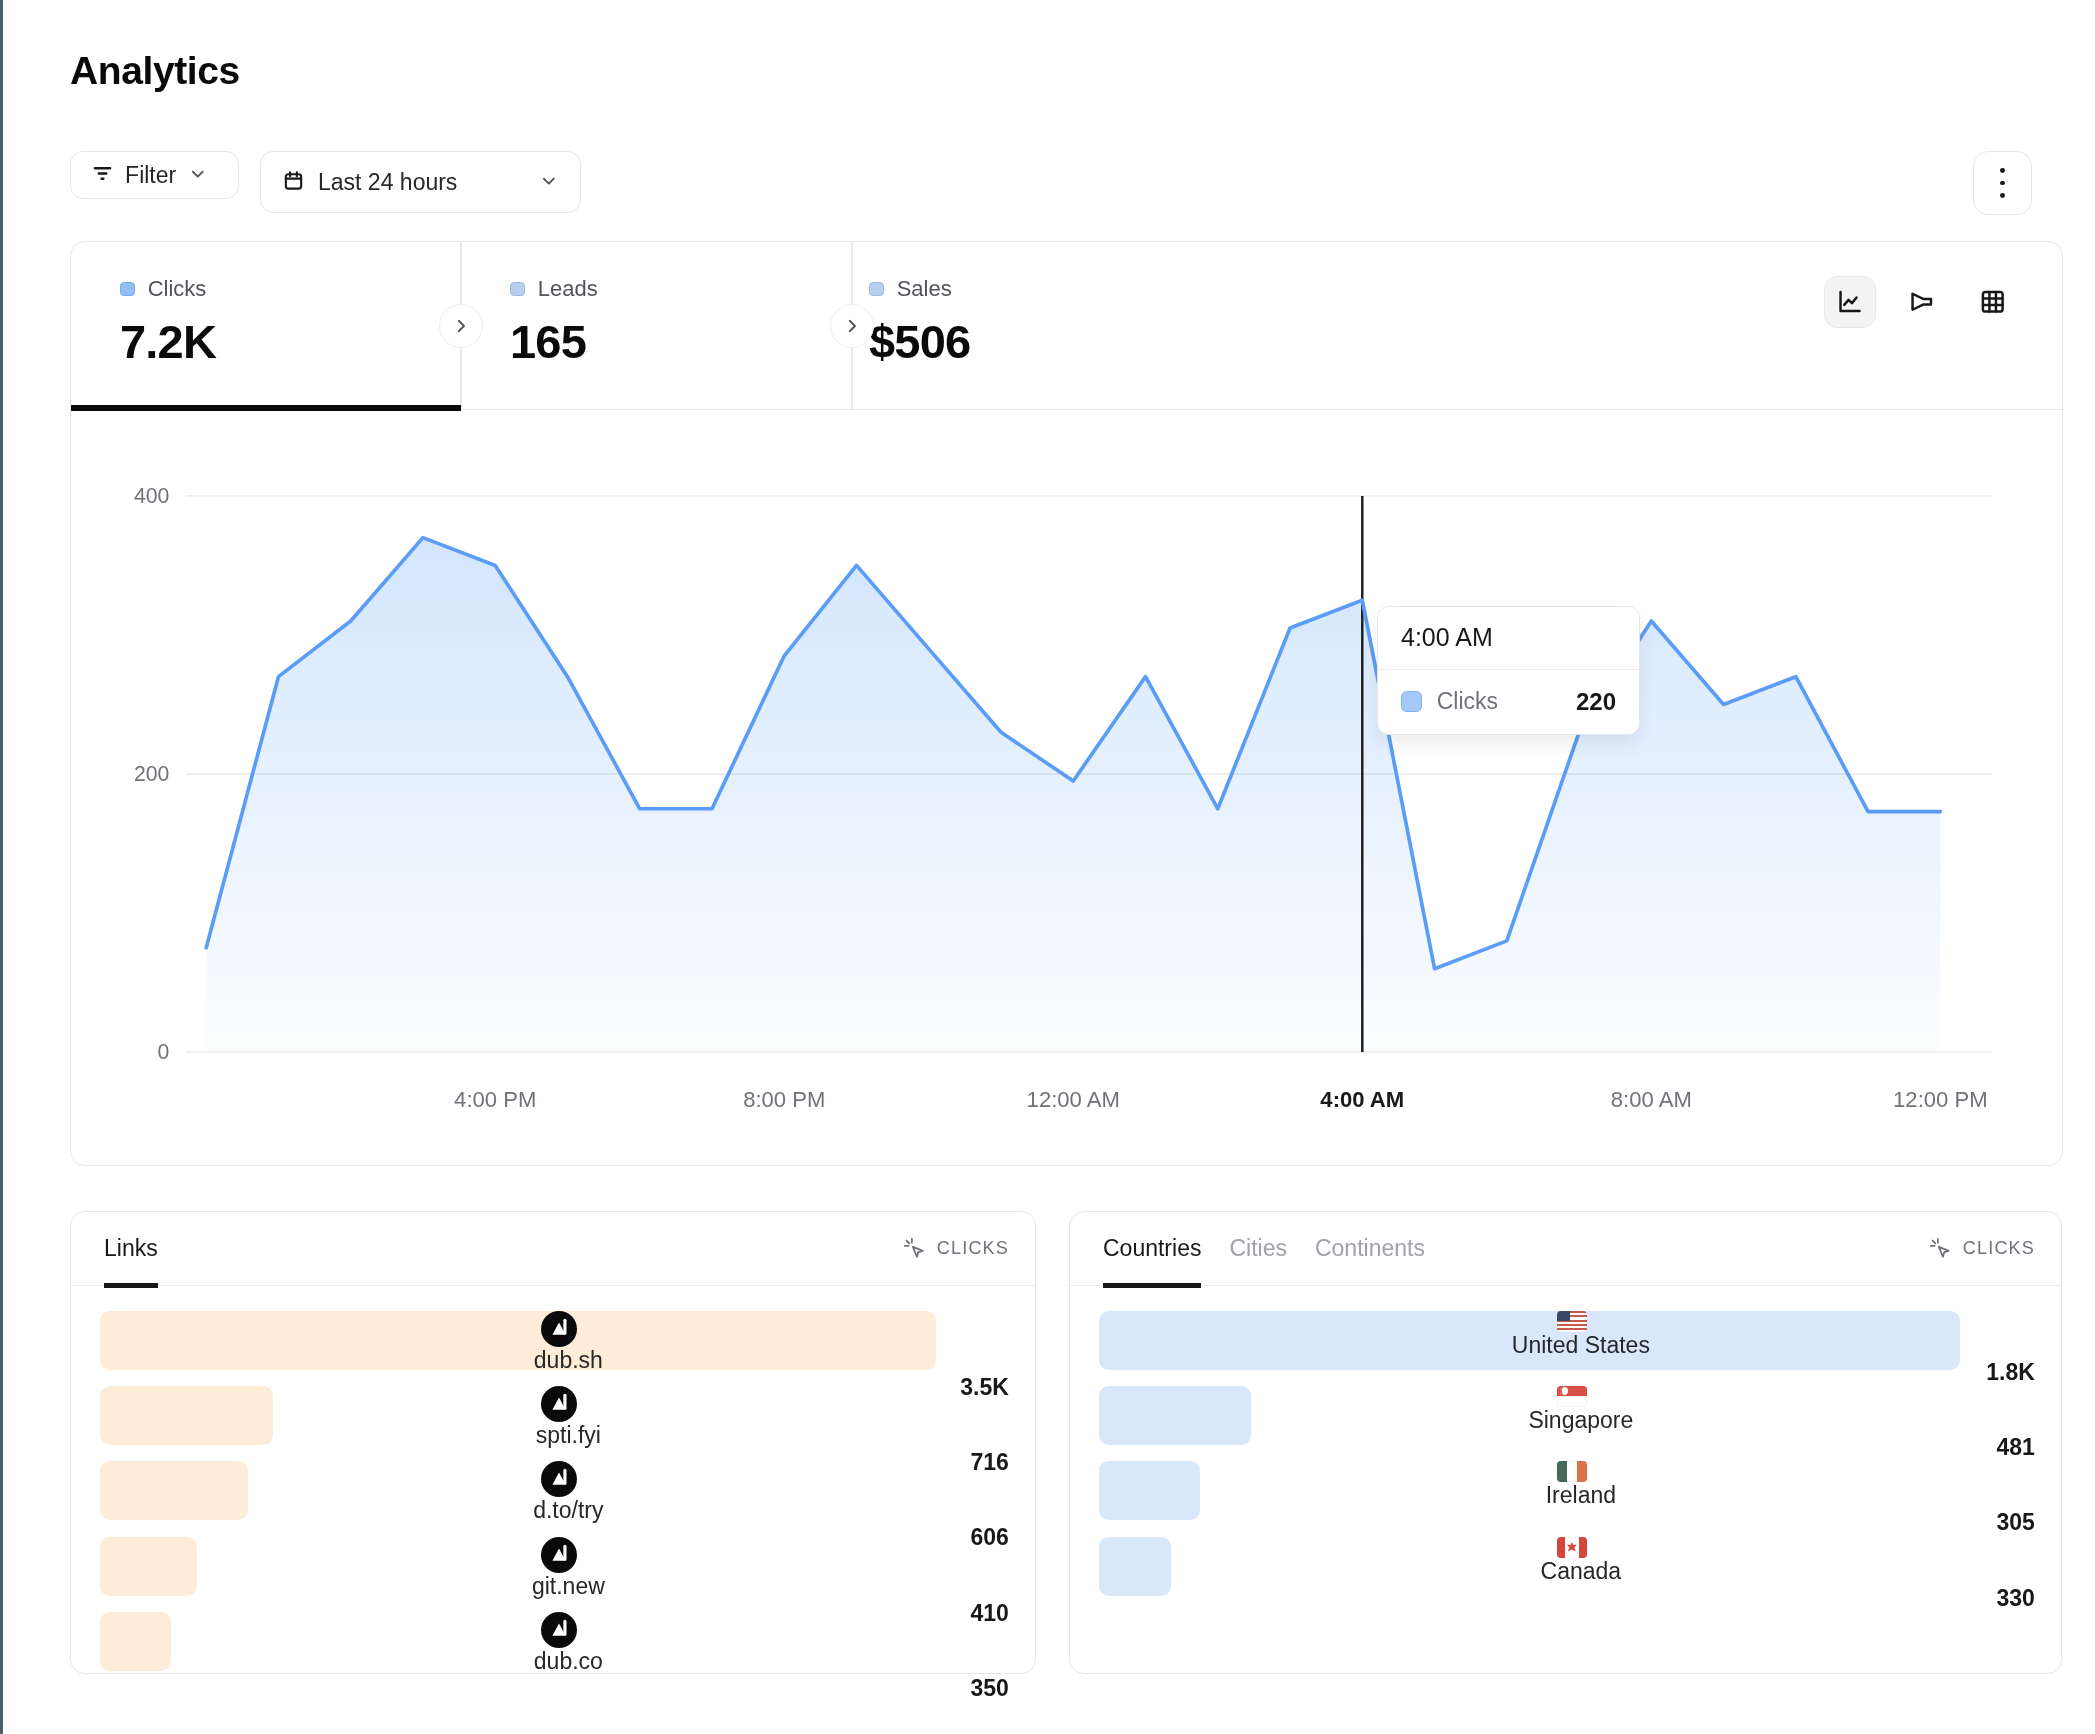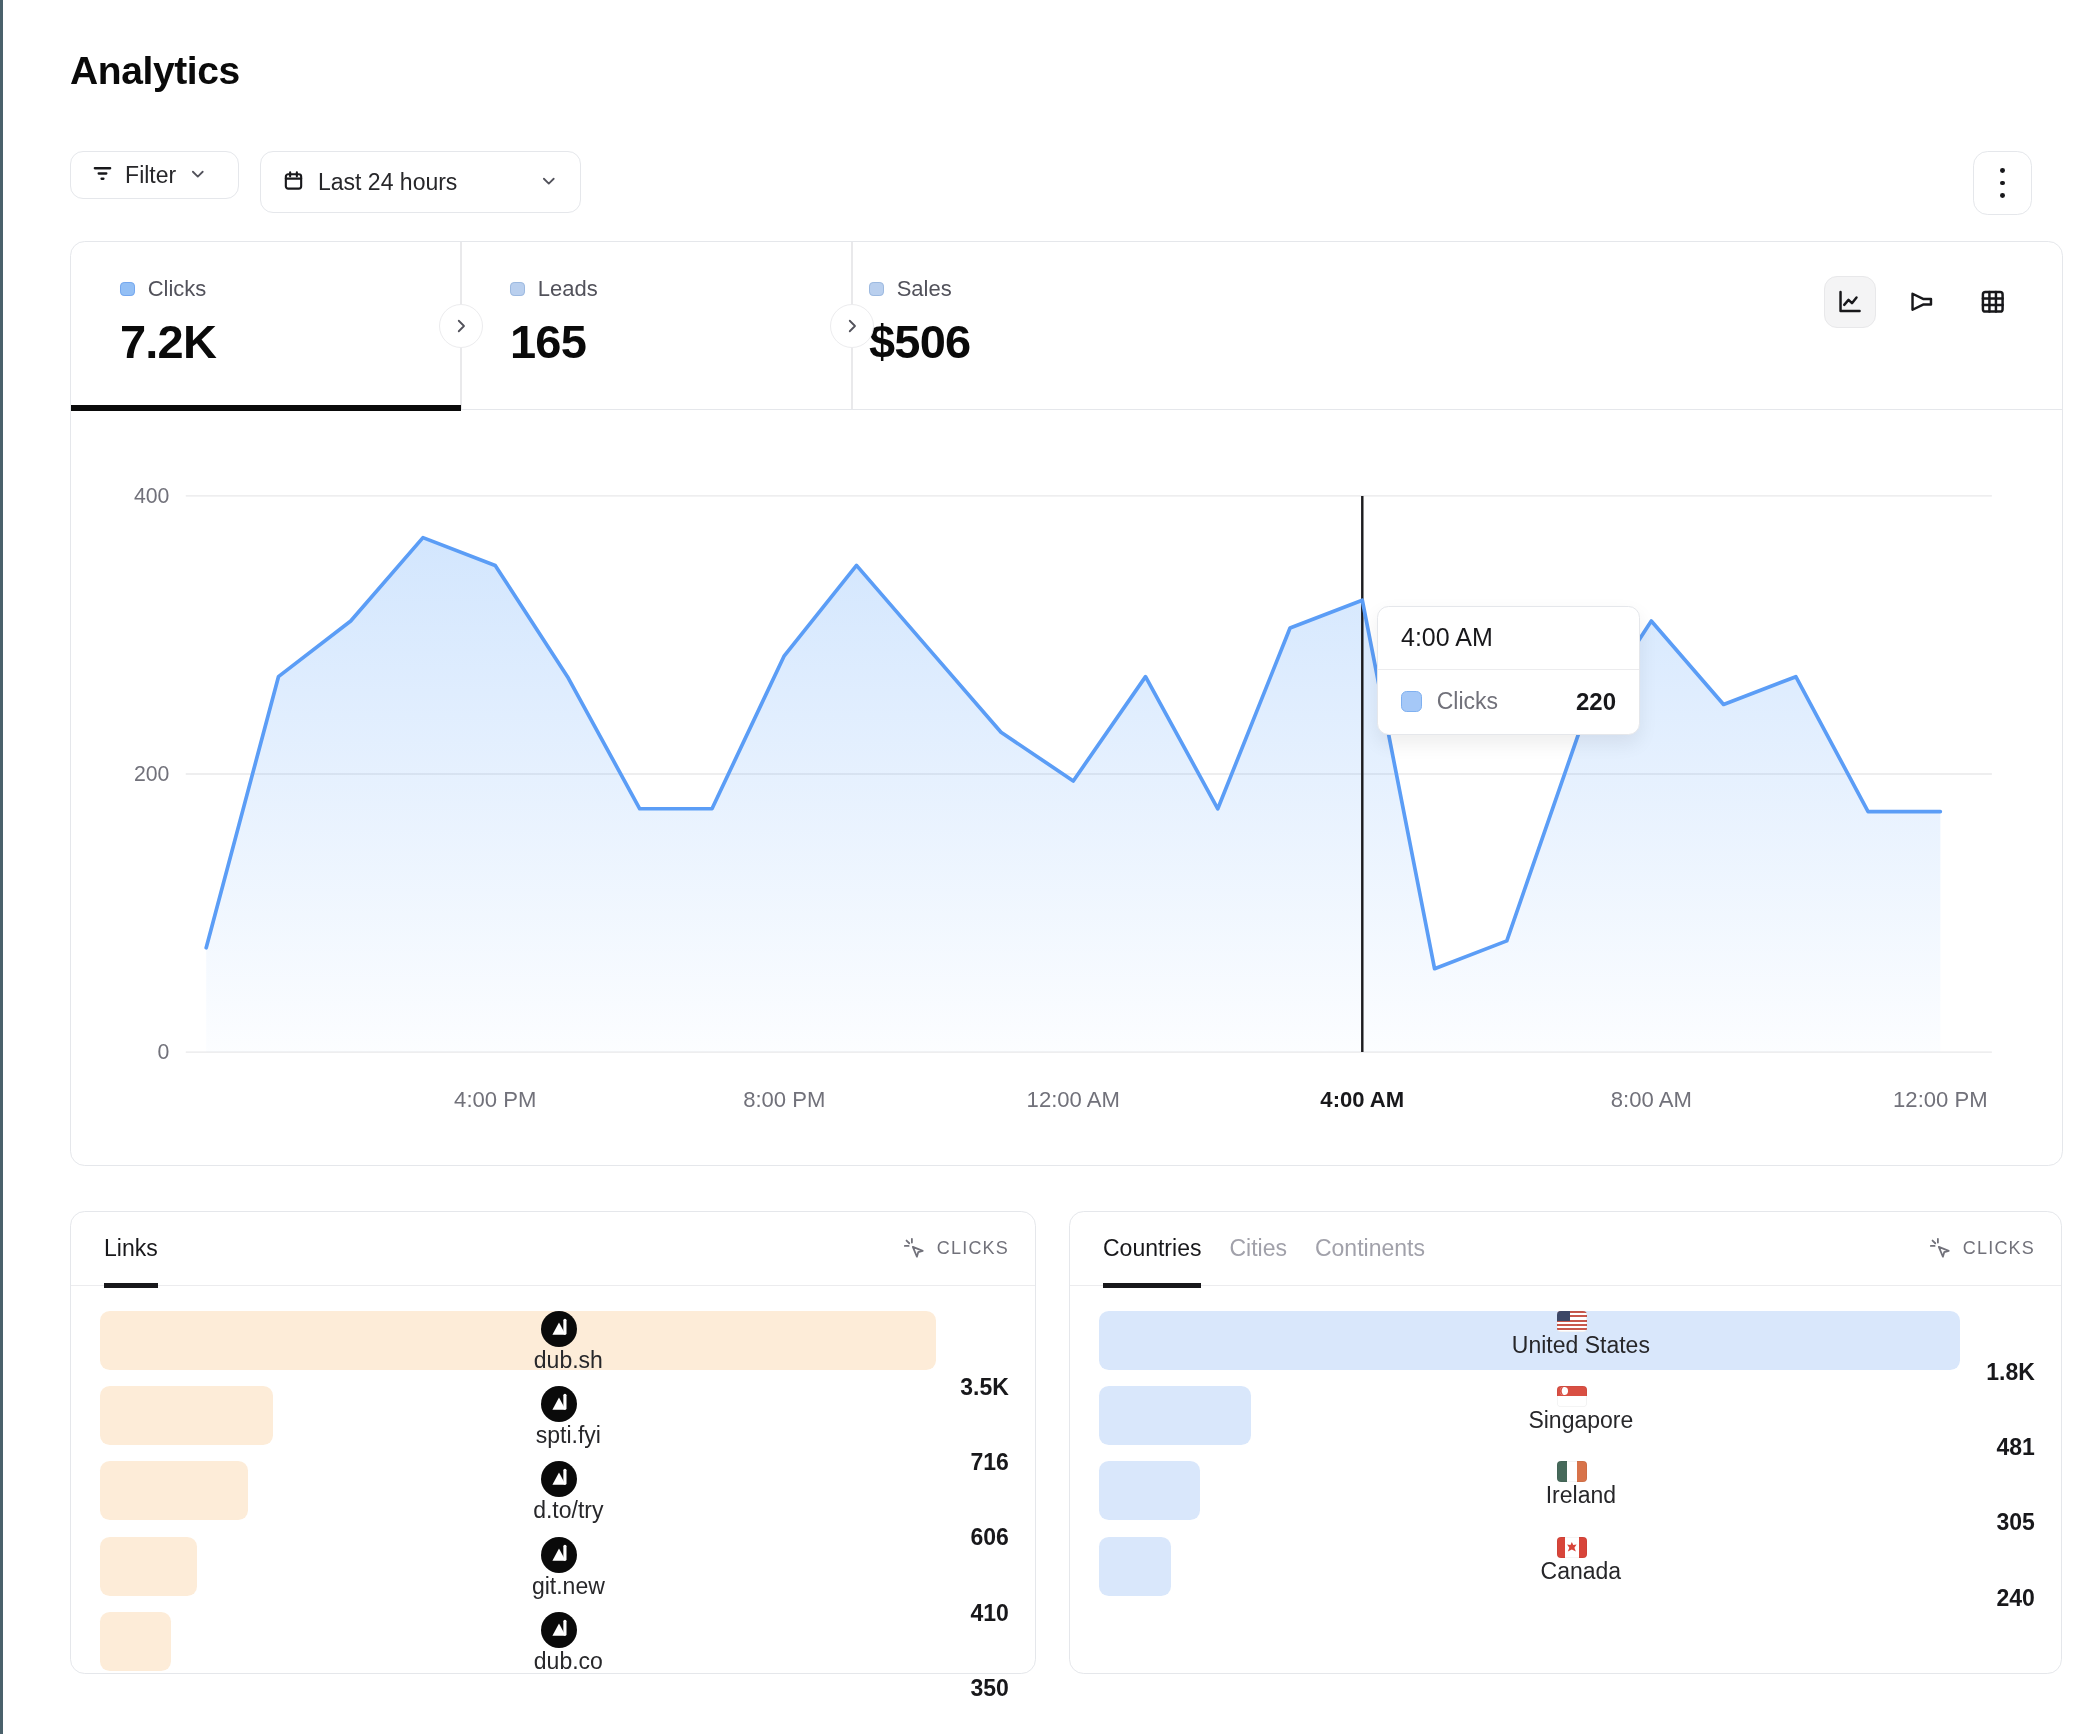--- a/index.html
+++ b/index.html
@@ -332,19 +332,19 @@
             <span class="flag flag-ie"></span>
             <span class="row-label">Ireland</span>
             <span class="row-value">305</span>
           </div>
         </div>
         <div class="row">
           <div class="bar blue" style="width: 72px;"></div>
           <div class="row-content">
             <span class="flag flag-ca"></span>
             <span class="row-label">Canada</span>
-            <span class="row-value">240</span>
+            <span class="row-value">330</span>
           </div>
         </div>
       </div>
   </div>
 </div>
 
 
 </body></html>

